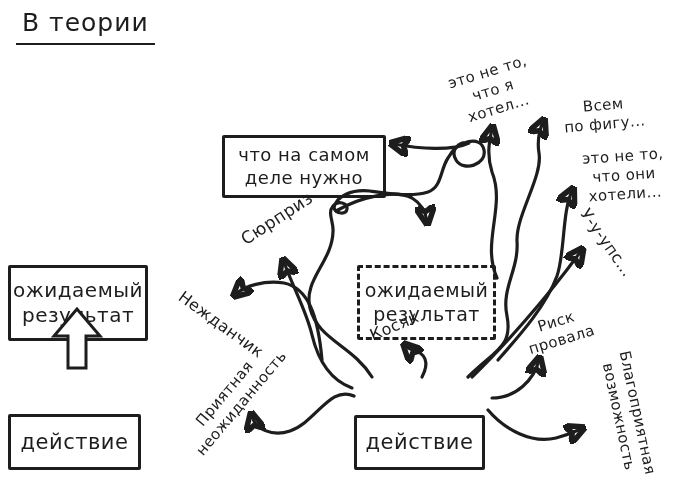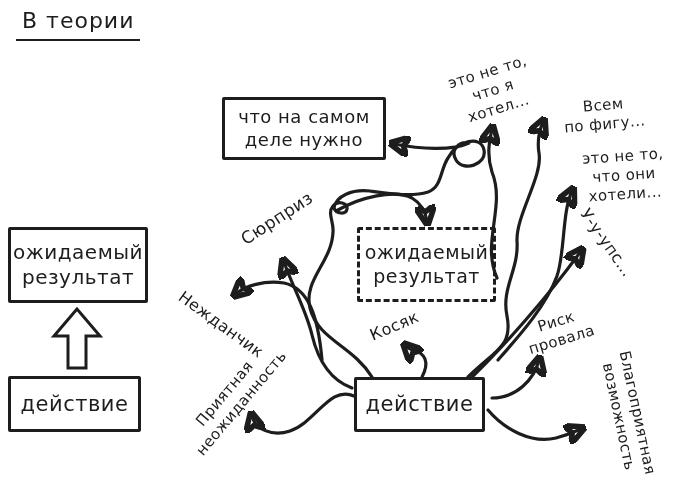--- a/index.html
+++ b/index.html
@@ -1,29 +1,29 @@
 <!DOCTYPE html>
 <html><head>
 <meta charset="utf-8">
 <style>
   html,body{margin:0;padding:0;background:#ffffff;}
   #canvas{
     position:relative;width:687px;height:484px;background:#ffffff;overflow:hidden;
     font-family:"DejaVu Sans",sans-serif;color:#1d1d1d;
   }
   .heading{
-    position:absolute;font-size:22px;letter-spacing:1px;
+    position:absolute;font-size:25px;letter-spacing:1px;
     border-bottom:2.5px solid #1d1d1d;padding:0 6px 6px 6px;white-space:nowrap;
   }
   #theory-heading{left:16px;top:8px;}
   #practice-heading{left:348px;top:8px;}
   .hand-box{
     position:absolute;border:3px solid #1d1d1d;background:#ffffff;
     display:flex;align-items:center;justify-content:center;text-align:center;
-    white-space:pre-line;line-height:1.25;letter-spacing:.5px;border-radius:2px;
+    white-space:pre-line;line-height:1.25;letter-spacing:.5px;border-radius:2px;margin-top:38px;
   }
   #theory-result-box{left:8px;top:227px;width:134px;height:70px;font-size:20px;}
   #theory-action-box{left:8px;top:376px;width:127px;height:50px;font-size:21px;}
   #practice-needed-box{left:222px;top:97px;width:158px;height:57px;font-size:18px;}
   #practice-expected-box{left:357px;top:227px;width:133px;height:69px;font-size:19px;border-style:dashed;}
   #practice-action-box{left:354px;top:377px;width:125px;height:49px;font-size:21px;}
   .label{
     position:absolute;font-size:15px;letter-spacing:.4px;line-height:1.25;
     white-space:pre-line;text-align:center;
   }

